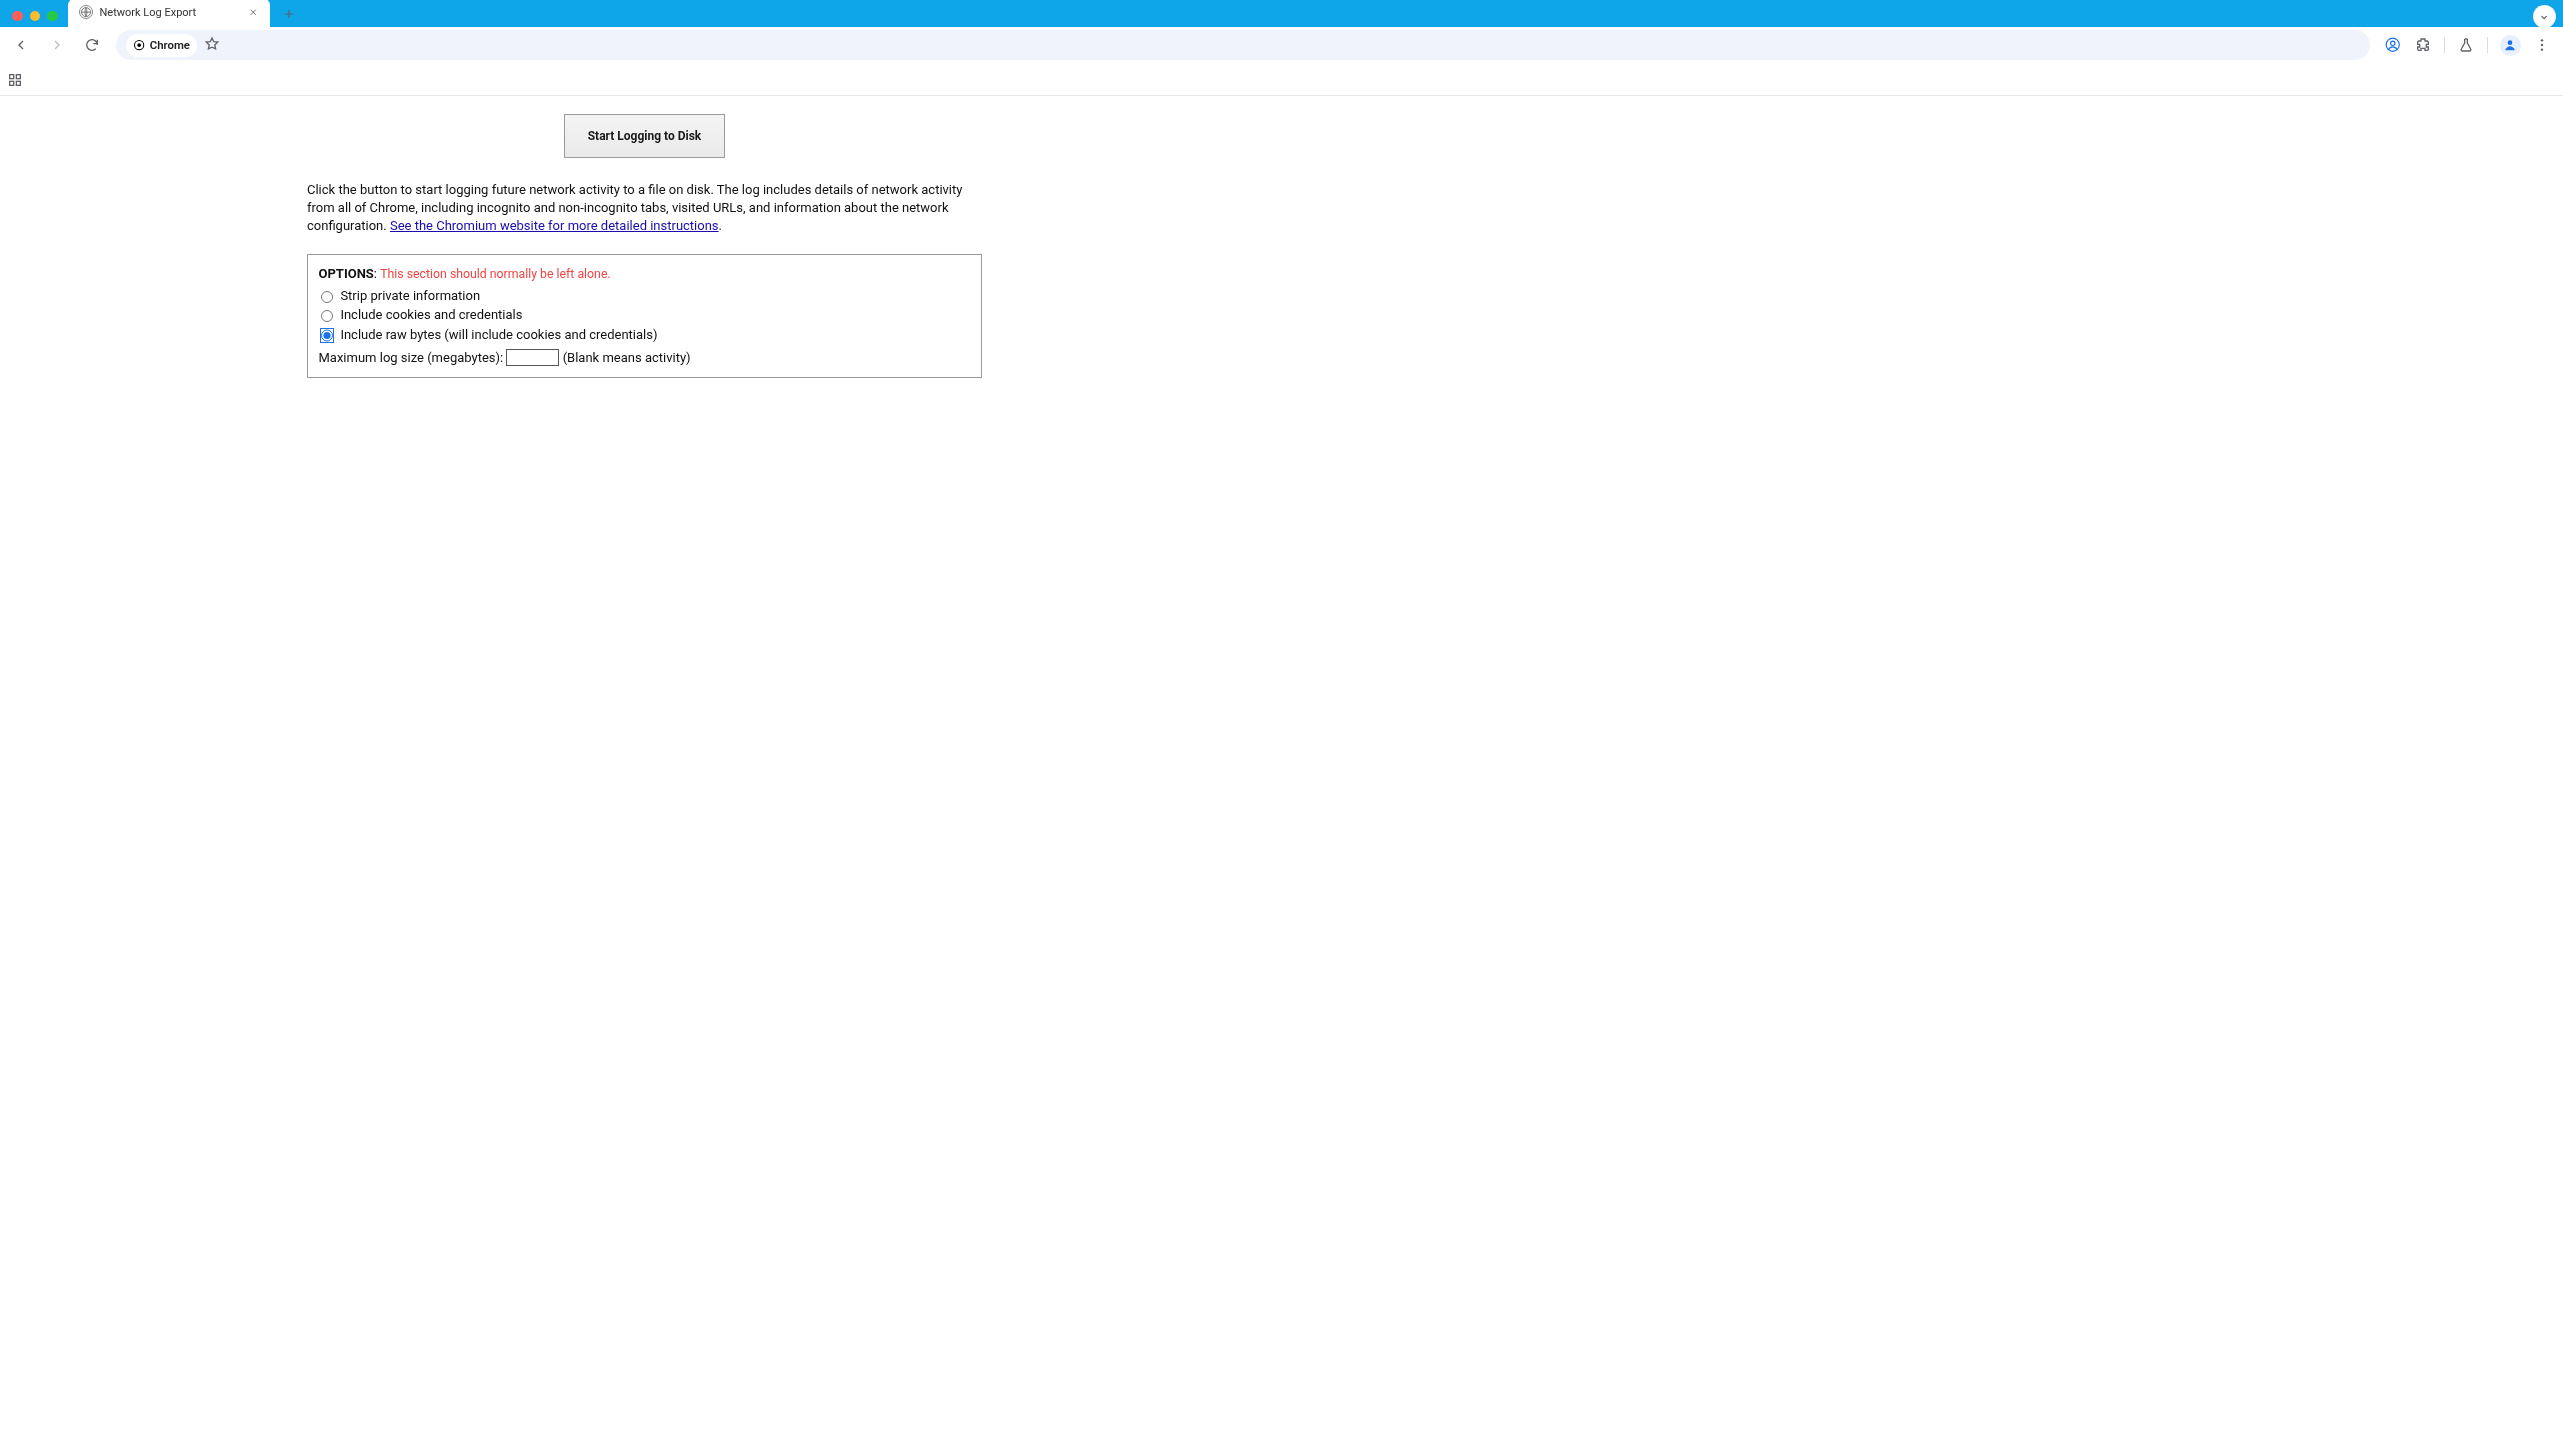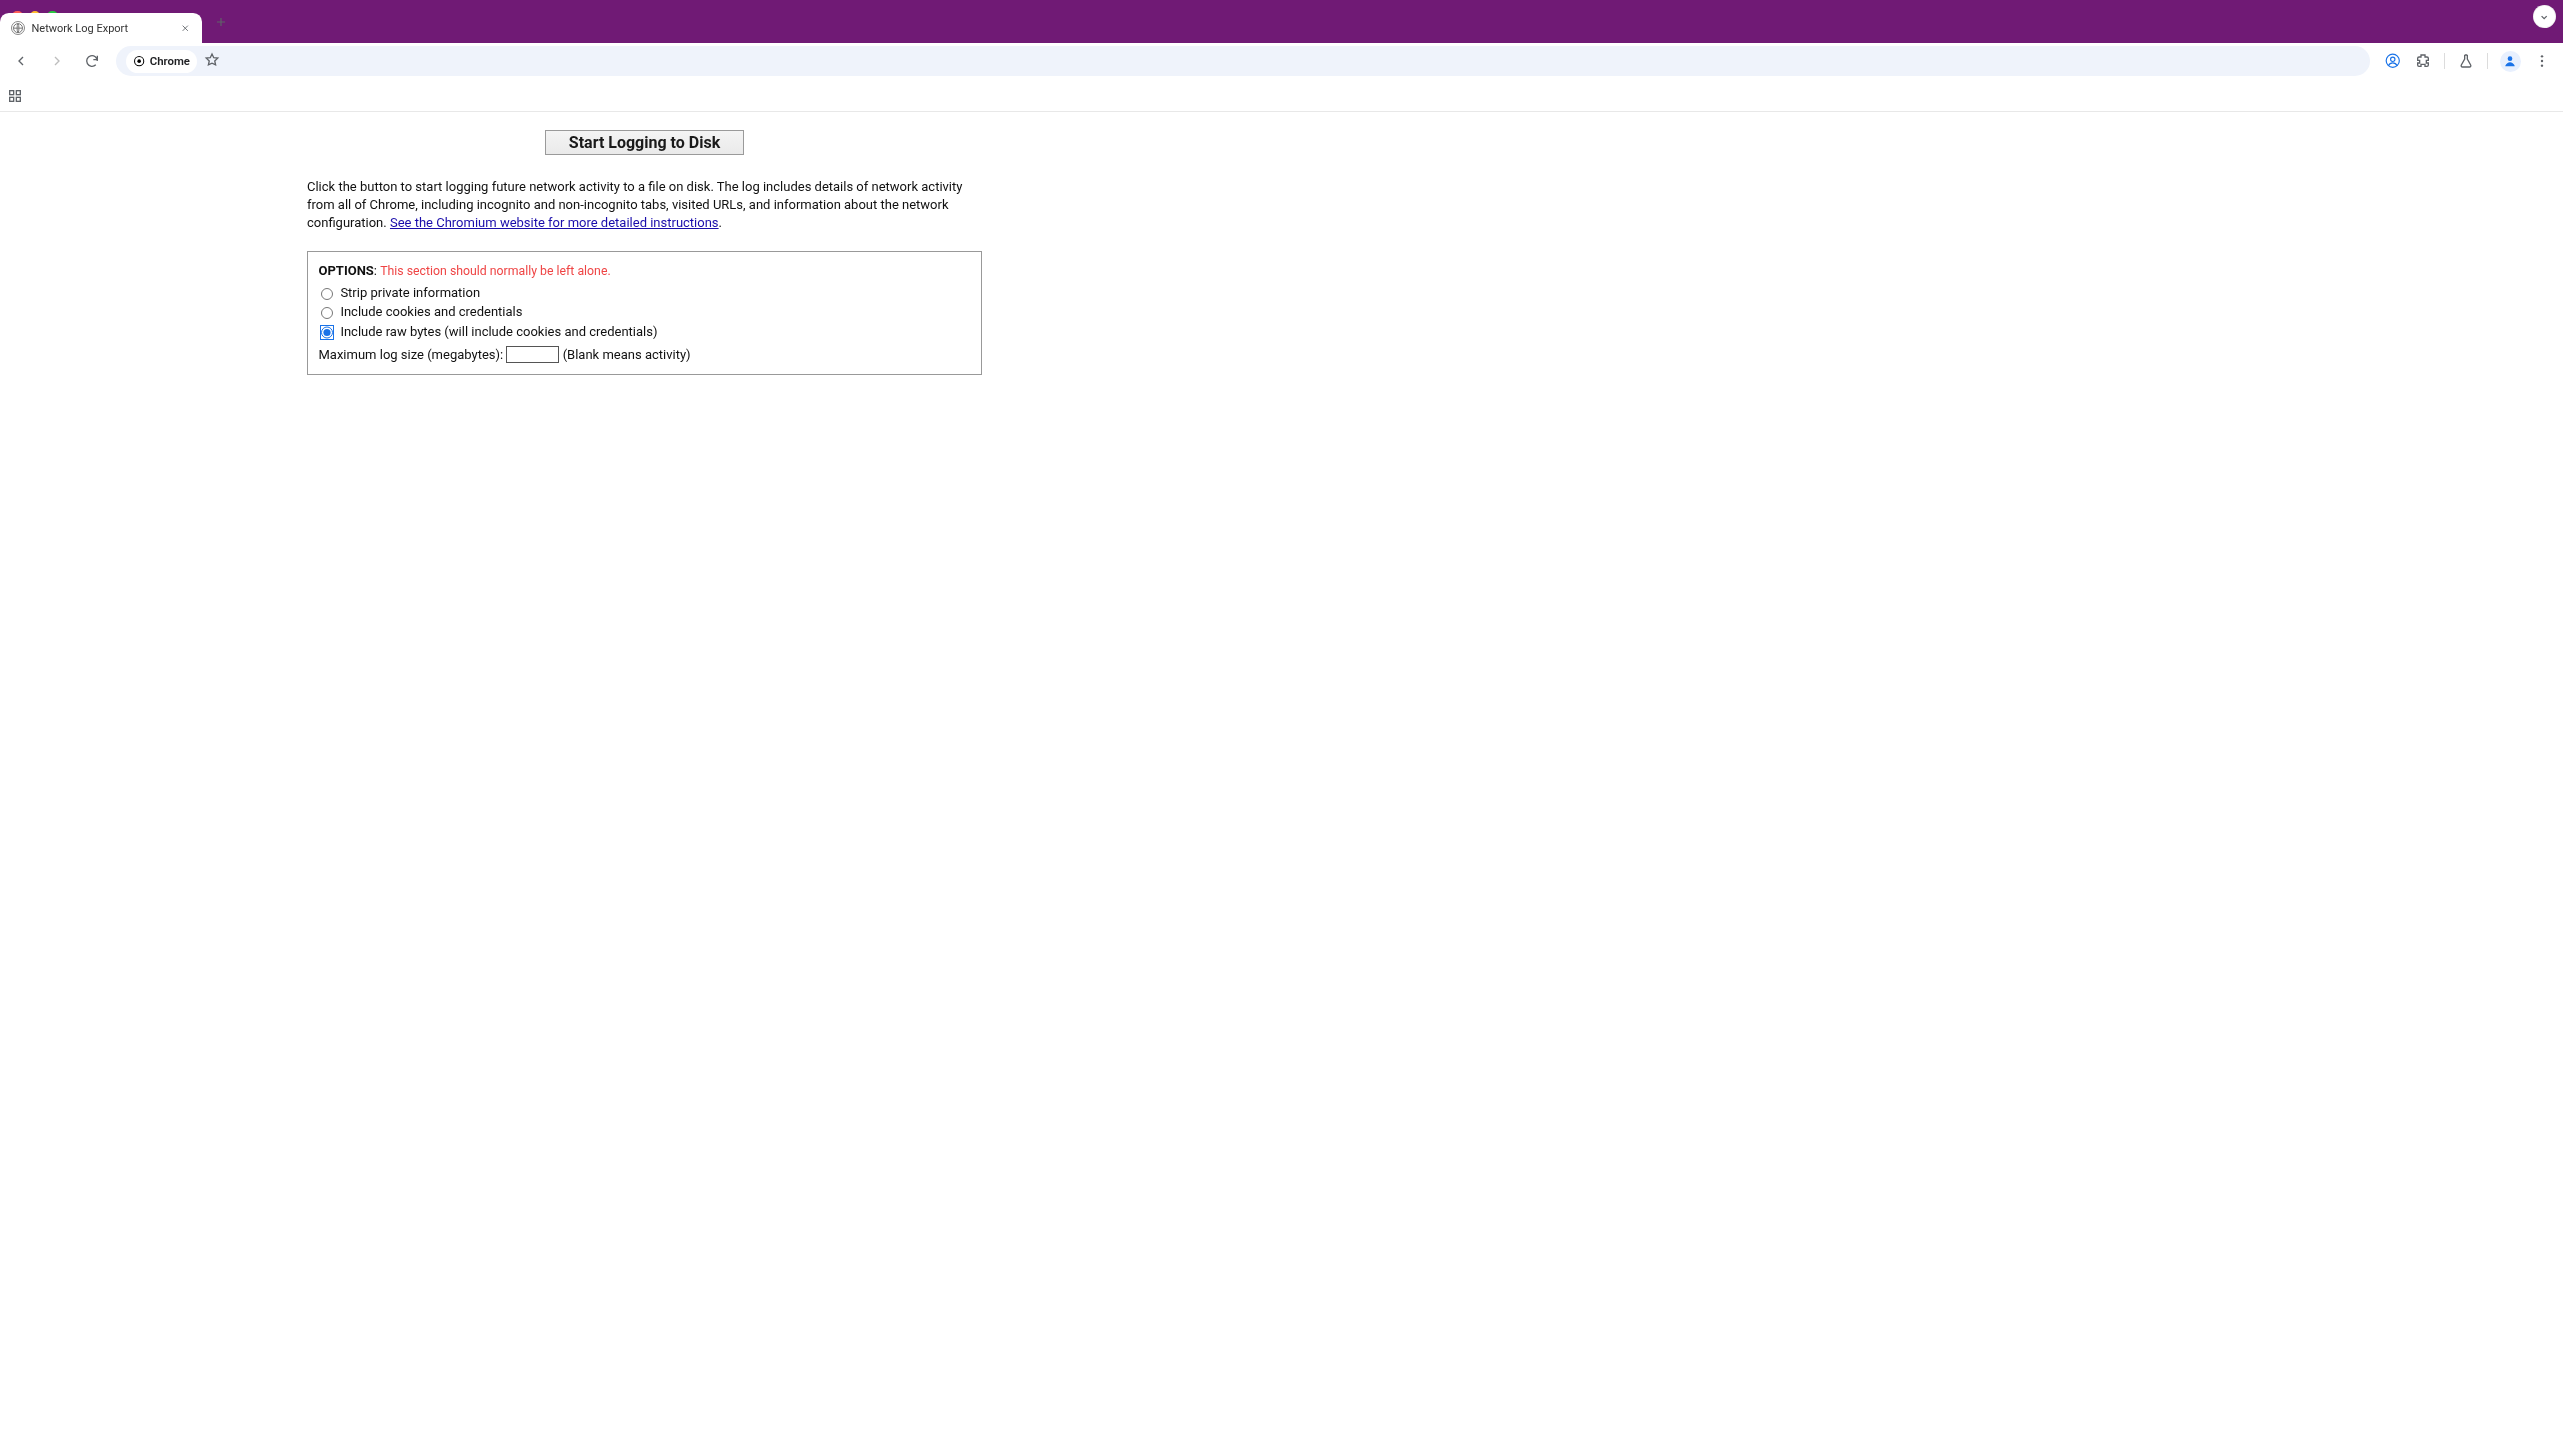--- a/index.html
+++ b/index.html
@@ -1,19 +1,19 @@
 <!DOCTYPE html>
 <html style="font-size:14px"><head>
   <meta charset="utf-8">
   <style>
     * { box-sizing: border-box; margin: 0; padding: 0; }
     html, body { width: 100%; height: 100%; font-family: -apple-system, BlinkMacSystemFont, "Segoe UI", Roboto, Arial, sans-serif; background: #fff; }
     
     .browser { width: 100%; height: 100%; display: flex; flex-direction: column; }
-    .tab-strip { background: #701a75; height: 43px; display: flex; align-items: flex-end; position: relative; }
+    .tab-strip { background: #0ea5e9; height: 27px; display: flex; align-items: flex-end; padding-left: 68px; position: relative; }
     .traffic-lights { position: absolute; left: 12.3px; top: 10.5px; display: flex; gap: 7px; }
     .traffic-light { width: 10.5px; height: 10.5px; border-radius: 50%; }
     .tl-red { background: #ff5f57; }
     .tl-yellow { background: #febc2e; }
     .tl-green { background: #28c840; }
     .tab { background: #fff; border-radius: 8.8px 8.8px 0 0; height: 30px; min-width: 202px; display: flex; align-items: center; padding: 0 10.5px; gap: 7px; position: relative; }
     .tab-favicon { width: 14px; height: 14px; border-radius: 50%; border: 0.9px solid #888; display: flex; align-items: center; justify-content: center; }
     .tab-favicon svg { width: 12.3px; height: 12.3px; }
     .tab-title { font-size: 11px; color: #333; flex: 1; white-space: nowrap; overflow: hidden; text-overflow: ellipsis; }
     .tab-close { width: 12.3px; height: 12.3px; display:flex; align-items:center; justify-content:center; cursor:pointer; }
@@ -34,21 +34,21 @@
     .sep { width:0.9px; height:16px; background:#dcdcdc; }
 
     .bookmark-bar { height:32px; background:#fff; display:flex; align-items:center; padding:0 7px; border-bottom:0.9px solid #e8e8e8; }
     .apps-icon { width:16px; height:16px; color:#5f6368; cursor:pointer; }
 
     
     .page { flex:1; overflow:auto; }
     .content { max-width: 675px; margin: 17.5px 0 0 307px; }
     h1.page-title { font-size: 23px; font-weight: 400; color:#656565; margin: 8.8px 0 23px; }
     .center-row { display:flex; justify-content:center; margin-bottom:23px; }
-    .start-btn { font-size:16px; font-weight:700; color:#1a1a1a; padding:2px 23px; border:0.9px solid #9a9a9a; background:linear-gradient(#f4f4f4,#eaeaea); cursor:pointer; font-family:inherit; }
+    .start-btn { font-size:12px; font-weight:700; color:#1a1a1a; padding:14px 23px; border:0.9px solid #9a9a9a; background:linear-gradient(#f4f4f4,#eaeaea); cursor:pointer; font-family:inherit; }
     .desc { font-size:13px; color:#111; line-height:1.4; margin-bottom:19.3px; }
     .desc a { color:#1a0dab; text-decoration:underline; }
     .options-box { border:0.9px solid #999; padding:10.5px 10.5px 10.5px 10.5px; font-size:13px; color:#111; }
     .options-header { margin-bottom:7px; }
     .options-header strong { font-weight:700; }
     .options-header .warn { color:#ef4444; font-size:12.3px; }
     .radio-row { display:flex; align-items:flex-end; gap:7px; margin:4.4px 0 4.4px 2.6px; }
     .radio-row input[type=radio] { width:12.3px; height:12.3px; accent-color:#1a73e8; }
     .radio-row.selected input[type=radio] { outline:1.8px solid #1a73e8; outline-offset:0.9px; border-radius:50%; }
     .size-row { margin-top:7px; }

